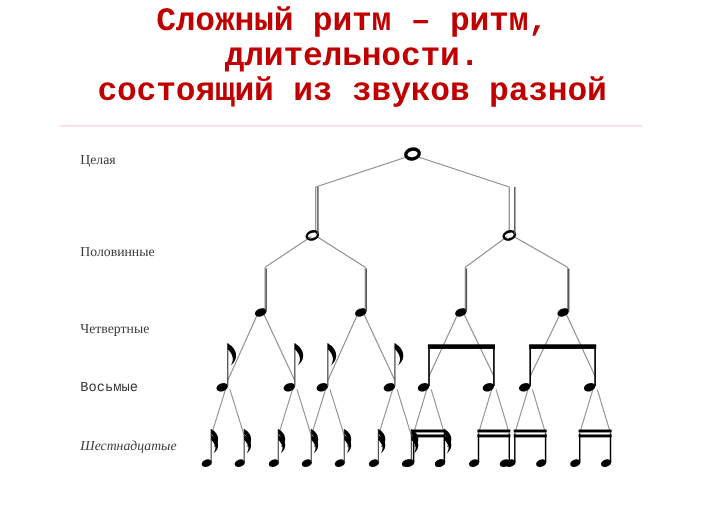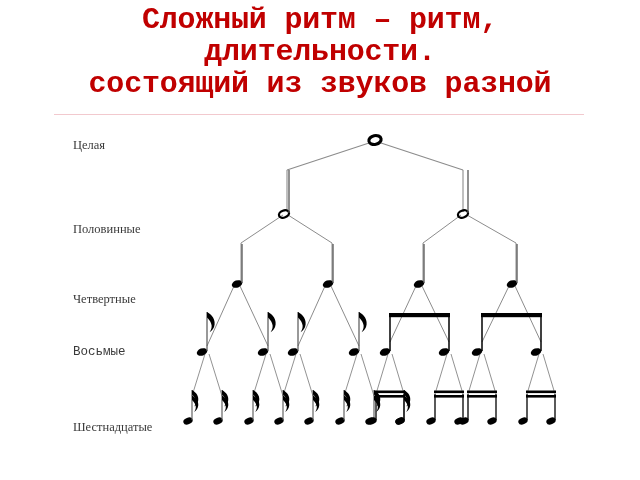--- a/index.html
+++ b/index.html
@@ -63,21 +63,21 @@
     color: #3A3A3A;
     font-family: "Liberation Serif", "DejaVu Serif", serif;
     font-size: 12.5px;
     line-height: 14px;
     white-space: nowrap;
   }
   .row-label.lbl0 { left: 73px;  top: 20px; }
   .row-label.lbl1 { left: 73px;  top: 84px; margin-top: 20px; }
   .row-label.lbl2 { left: 73px;  top: 174px; }
   .row-label.lbl3 { left: 73px;  top: 227px; font-family: Liberation Mono, monospace; }
-  .row-label.lbl4 { left: 73px;  top: 302px; }
+  .row-label.lbl4 { left: 73px;  top: 280px; font-style: italic; }
 </style>
 </head>
 <body>
 
 <div id="title-block">
   <span class="title-line">Сложный ритм – ритм,</span>
   <span class="title-line">длительности.</span>
   <span class="title-line">состоящий из звуков разной</span>
 </div>
 

